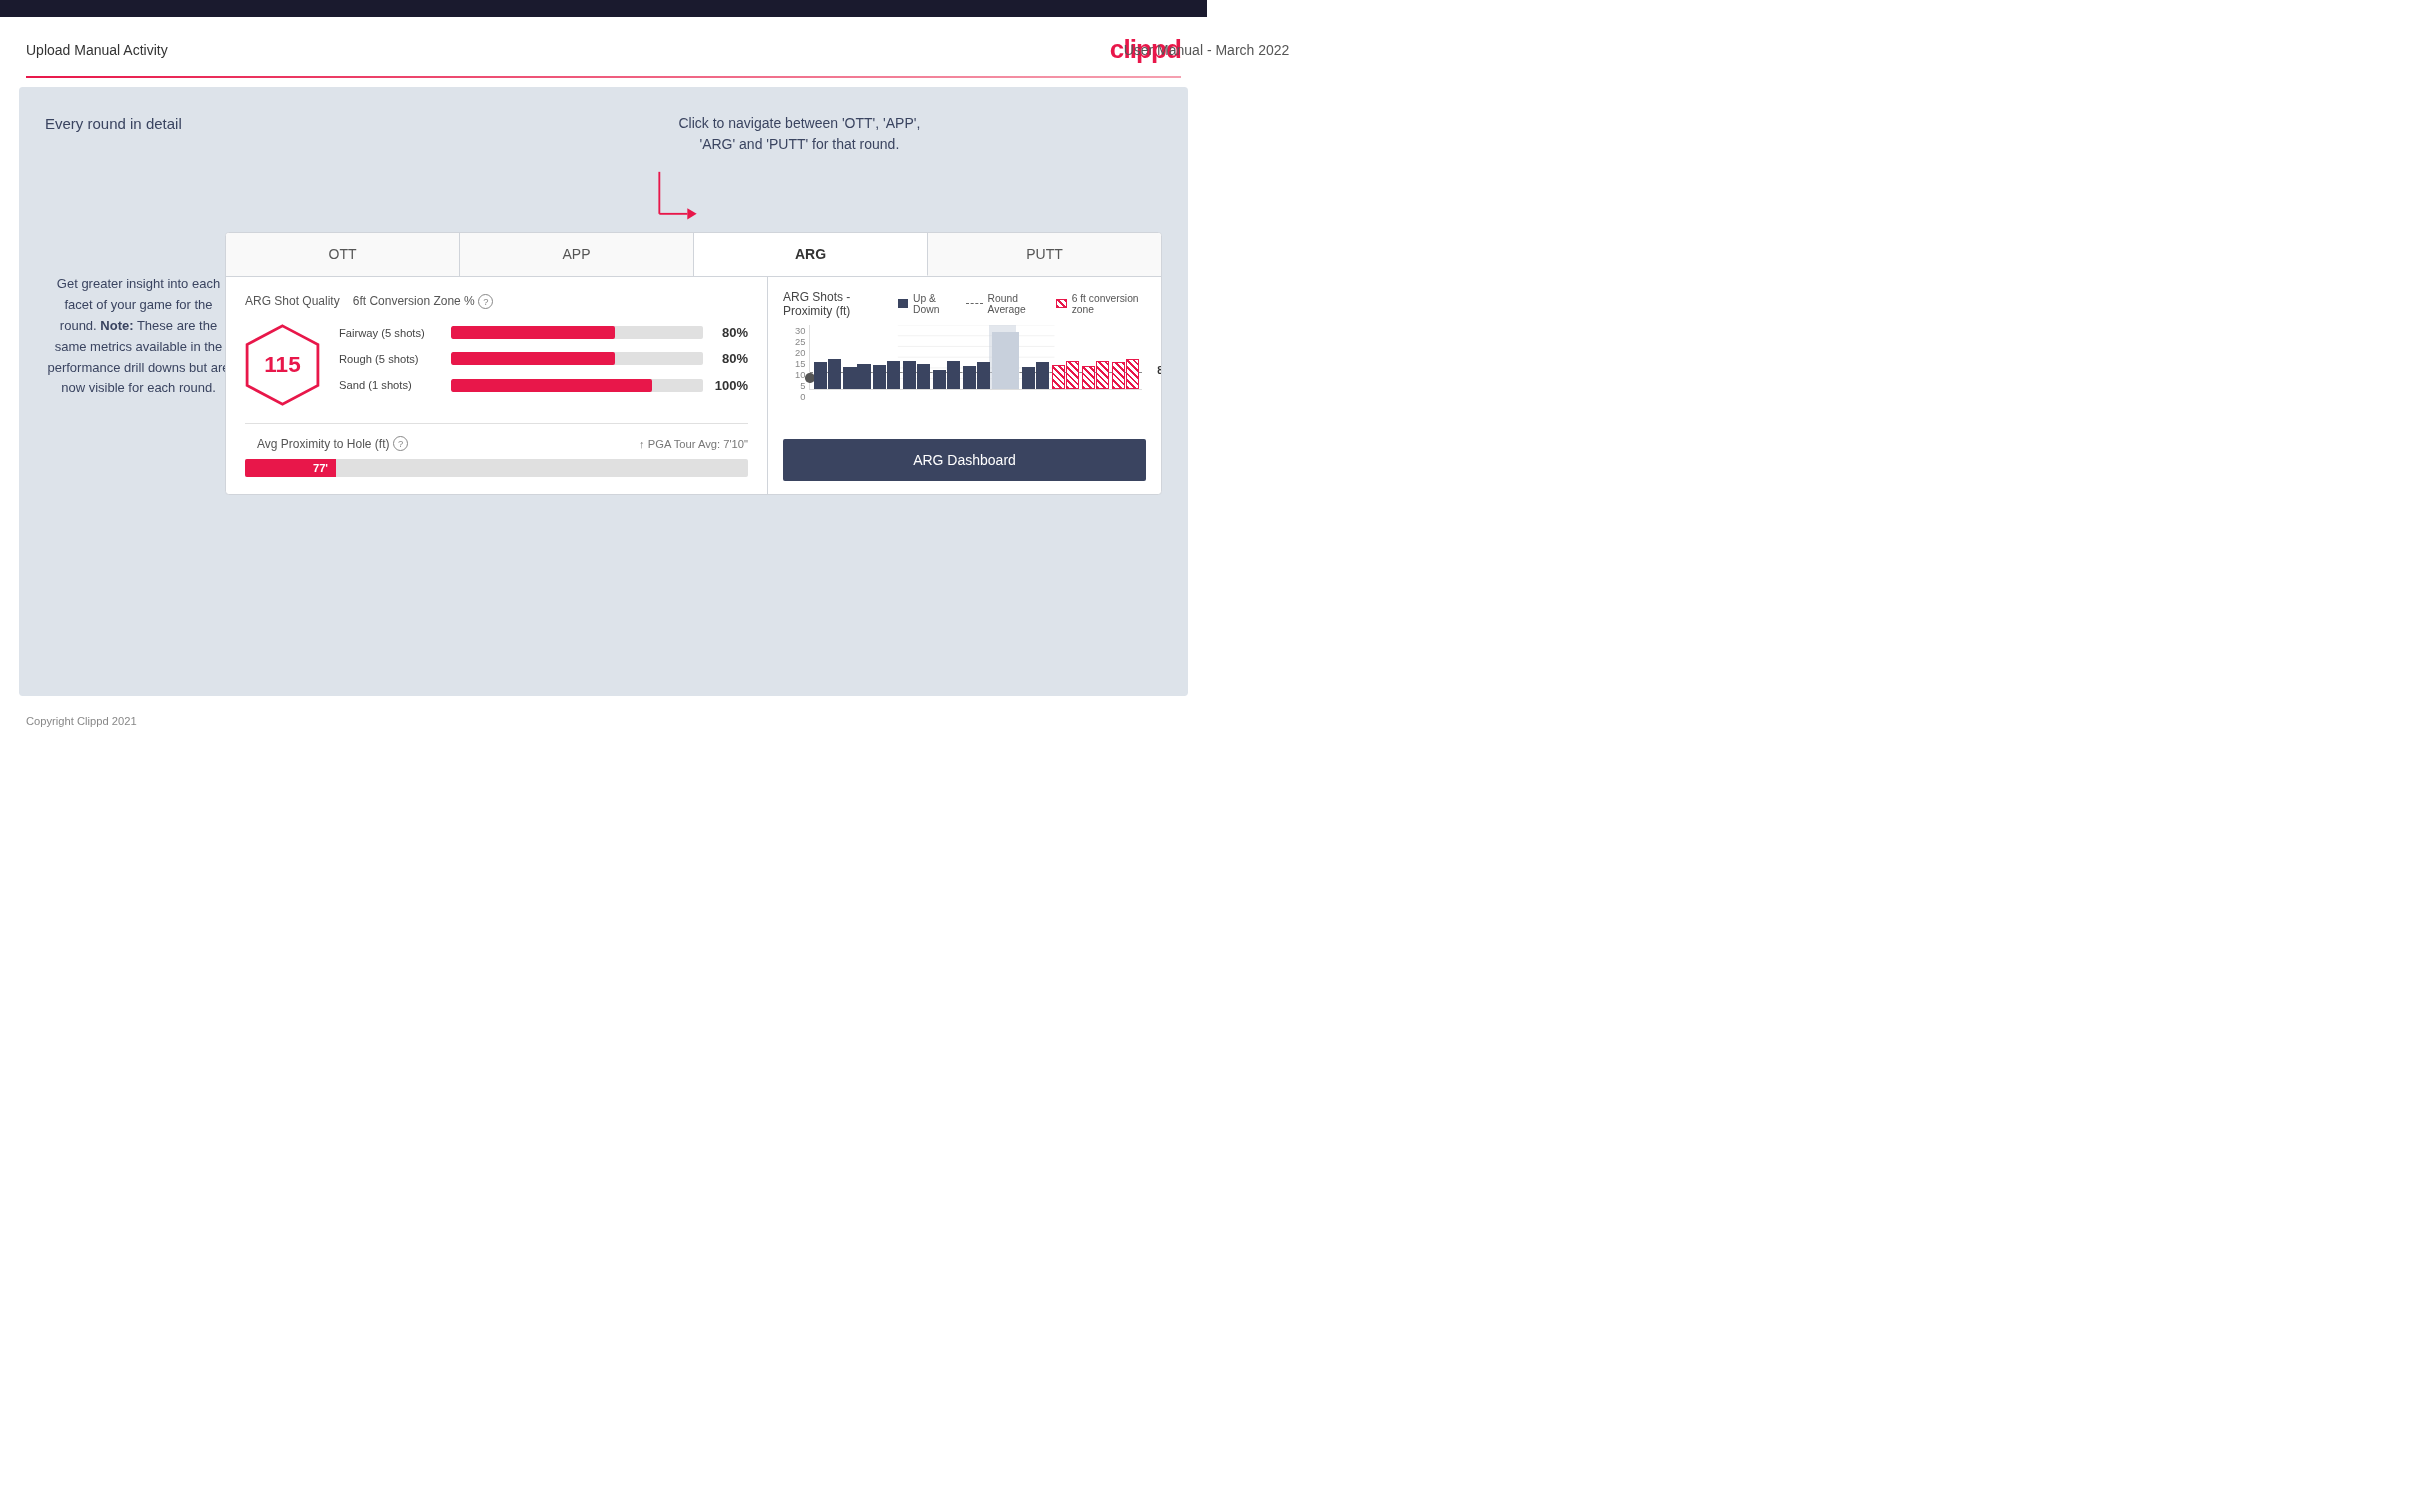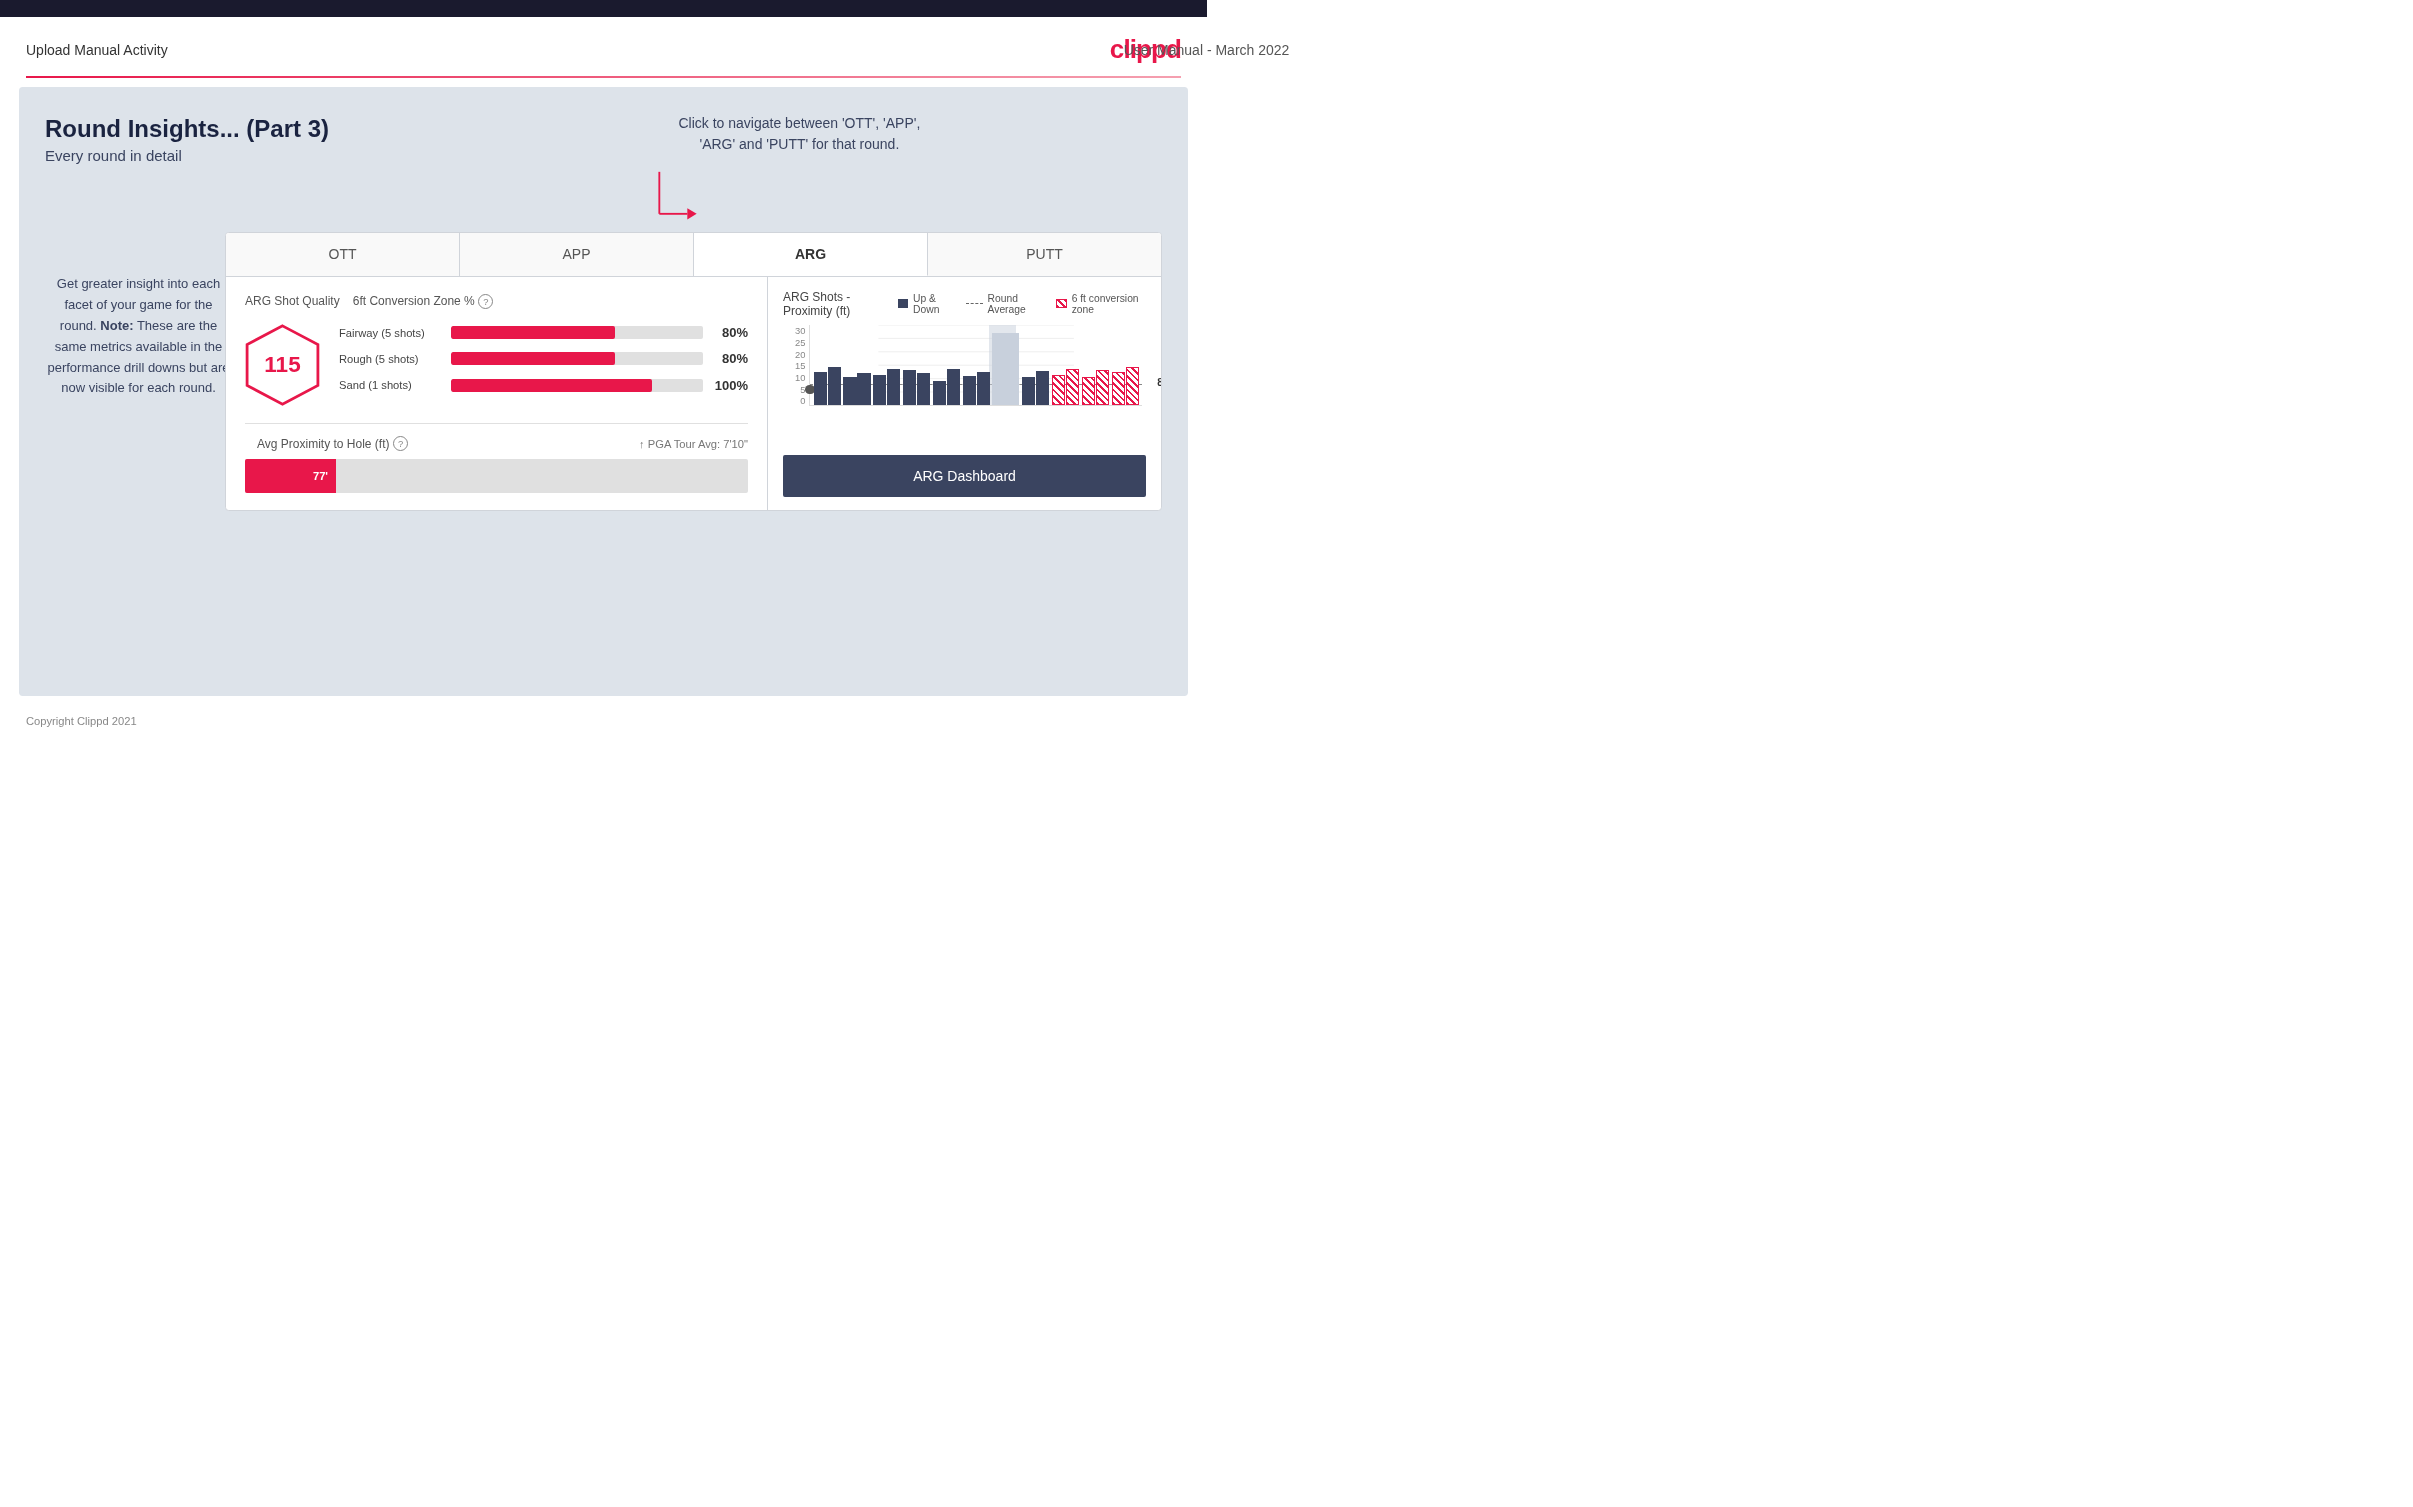--- a/index.html
+++ b/index.html
@@ -275,21 +275,21 @@
       color: #555;
       display: flex;
       align-items: center;
       gap: 3.7px;
     }
     .pga-avg {
       font-size: 11.2px;
       color: #777;
     }
     .proximity-bar-container {
-      height: 34px;
+      height: 18px;
       background: #e0e0e0;
       border-radius: 1.9px;
       overflow: hidden;
       position: relative;
     }
     .proximity-bar-fill {
       height: 100%;
       background: #e8174a;
       display: flex;
       align-items: center;
@@ -397,21 +397,20 @@
 
 <div class="header">
   <span class="header-left">Upload Manual Activity</span>
   <span class="header-center">User Manual - March 2022</span>
   <span class="header-logo">clippd</span>
 </div>
 <div class="header-divider"></div>
 
 <div class="main-content">
 
-  <div class="page-title">Round Insights... (Part 3)</div>
   <div class="page-subtitle">Every round in detail</div>
 
   <div class="nav-instruction">
     <span>Click to navigate between 'OTT', 'APP',<br>'ARG' and 'PUTT' for that round.</span>
   </div>
 
   <div class="annotation-arrow">
     <svg width="56" height="75" viewBox="0 0 60 80">
       <line x1="10" y1="5" x2="10" y2="50" stroke="#e8174a" stroke-width="2"></line>
       <line x1="10" y1="50" x2="40" y2="50" stroke="#e8174a" stroke-width="2"></line>

